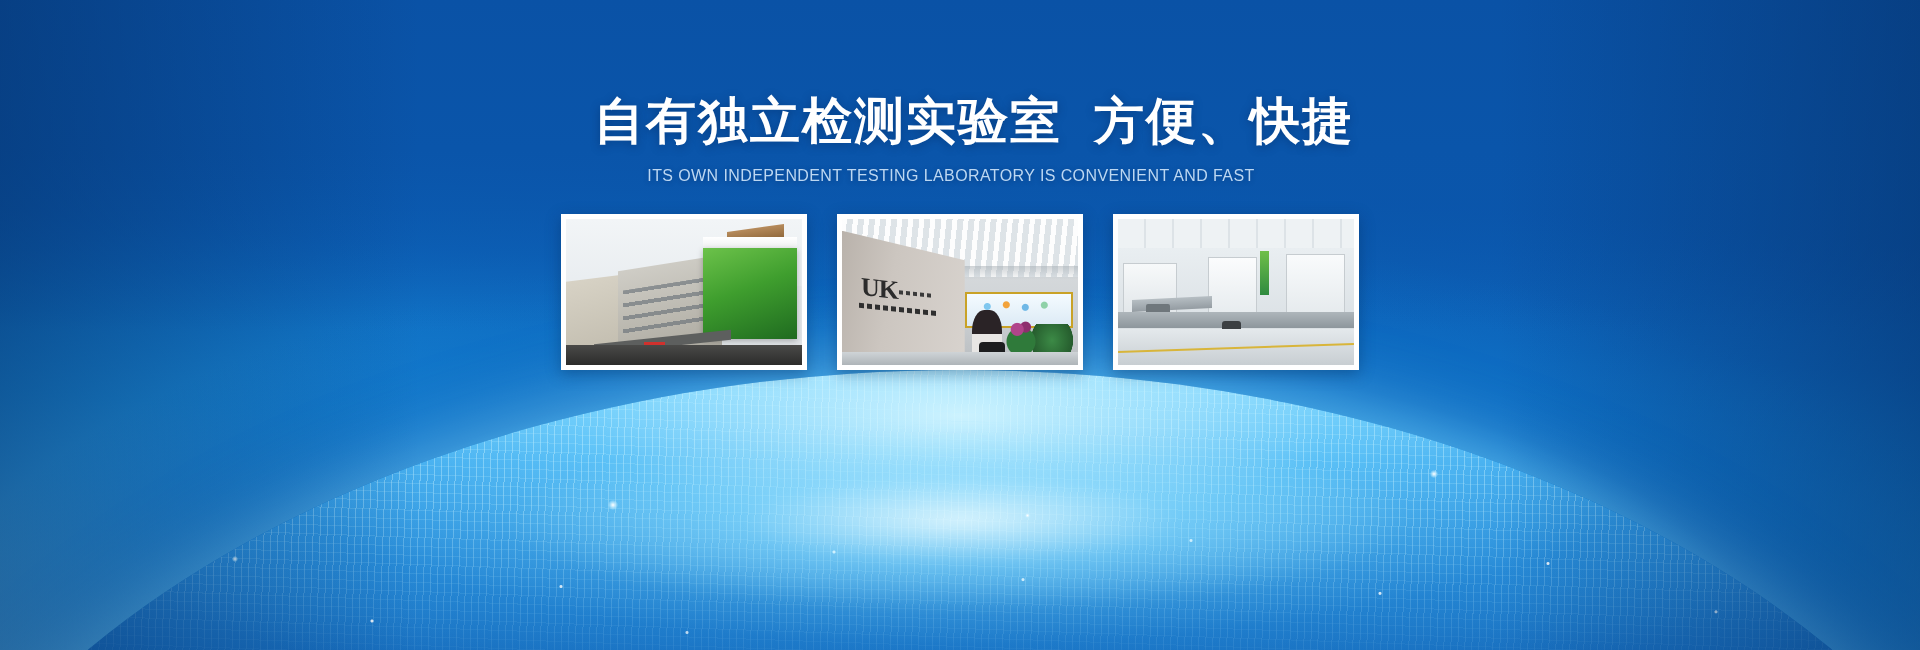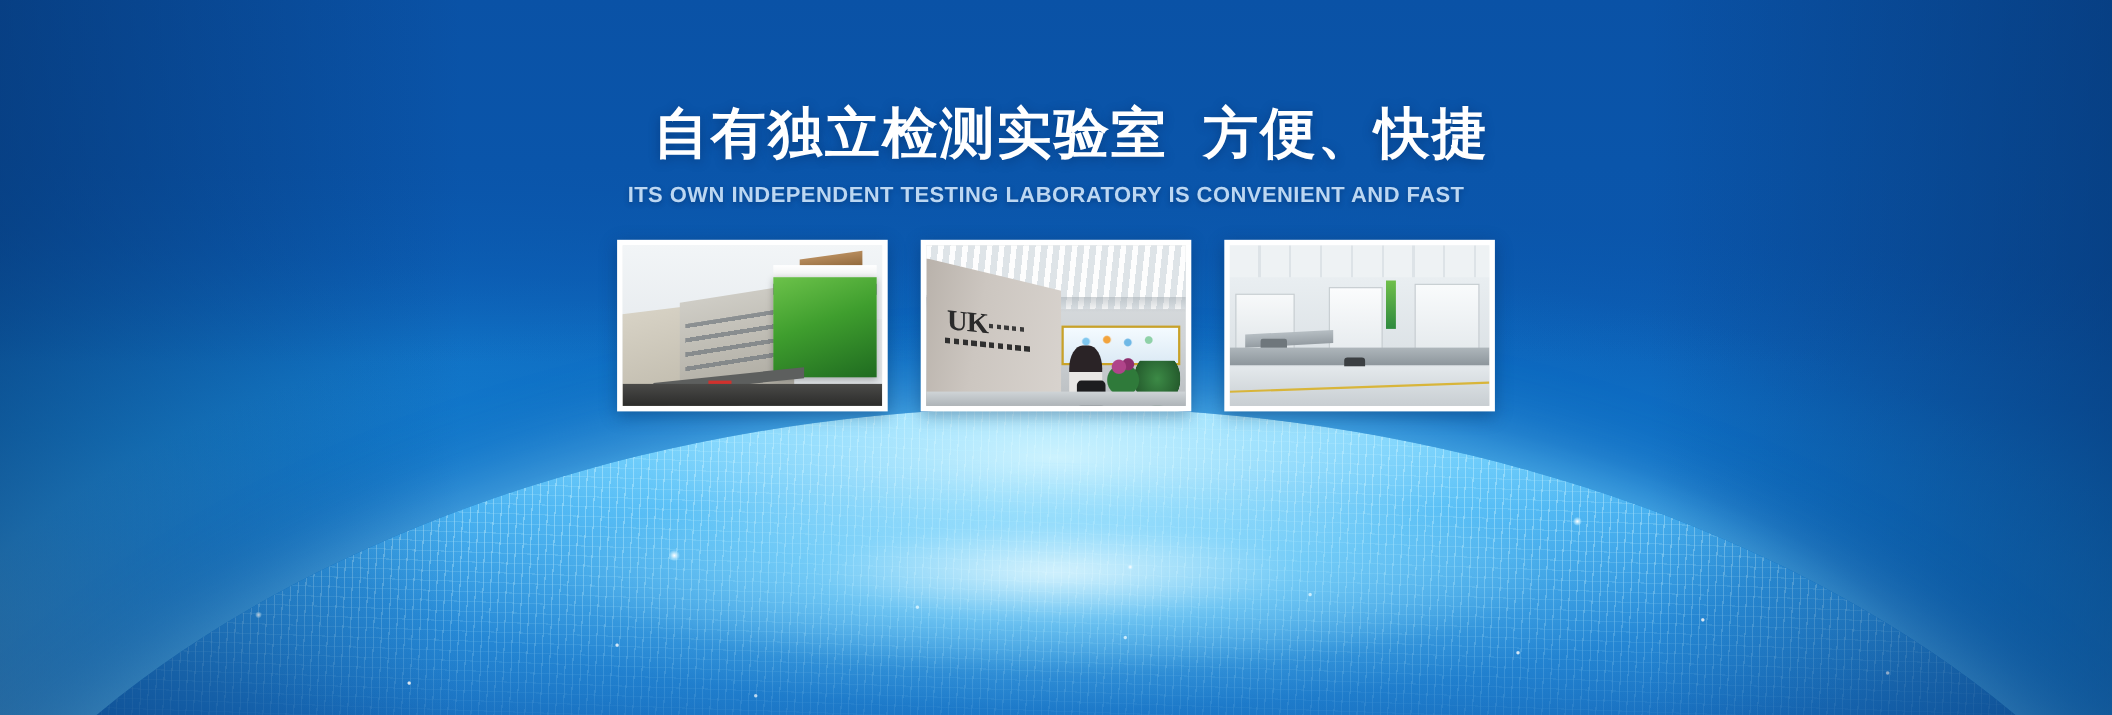--- a/index.html
+++ b/index.html
@@ -104,22 +104,22 @@
     margin:0;padding-top:96px;
     font-size:50px;line-height:1;
     font-weight:bold;color:#ffffff;
     letter-spacing:2px;
     text-shadow:0 2px 10px rgba(3,38,88,.45);
     white-space:pre;
     padding-left:28px;
   }
   .subtitle{
     margin:22px 18px 0 0;
-    font-size:20px;line-height:1;
-    font-weight:bold;
+    font-size:16px;line-height:1;
+    font-weight:normal;
     letter-spacing:.4px;
     color:#bcd7f2;
     text-shadow:0 1px 5px rgba(3,38,88,.4);
   }
 
   .gallery{
     margin-top:30px;
     display:flex;justify-content:center;align-items:flex-start;
     gap:30px;
   }

